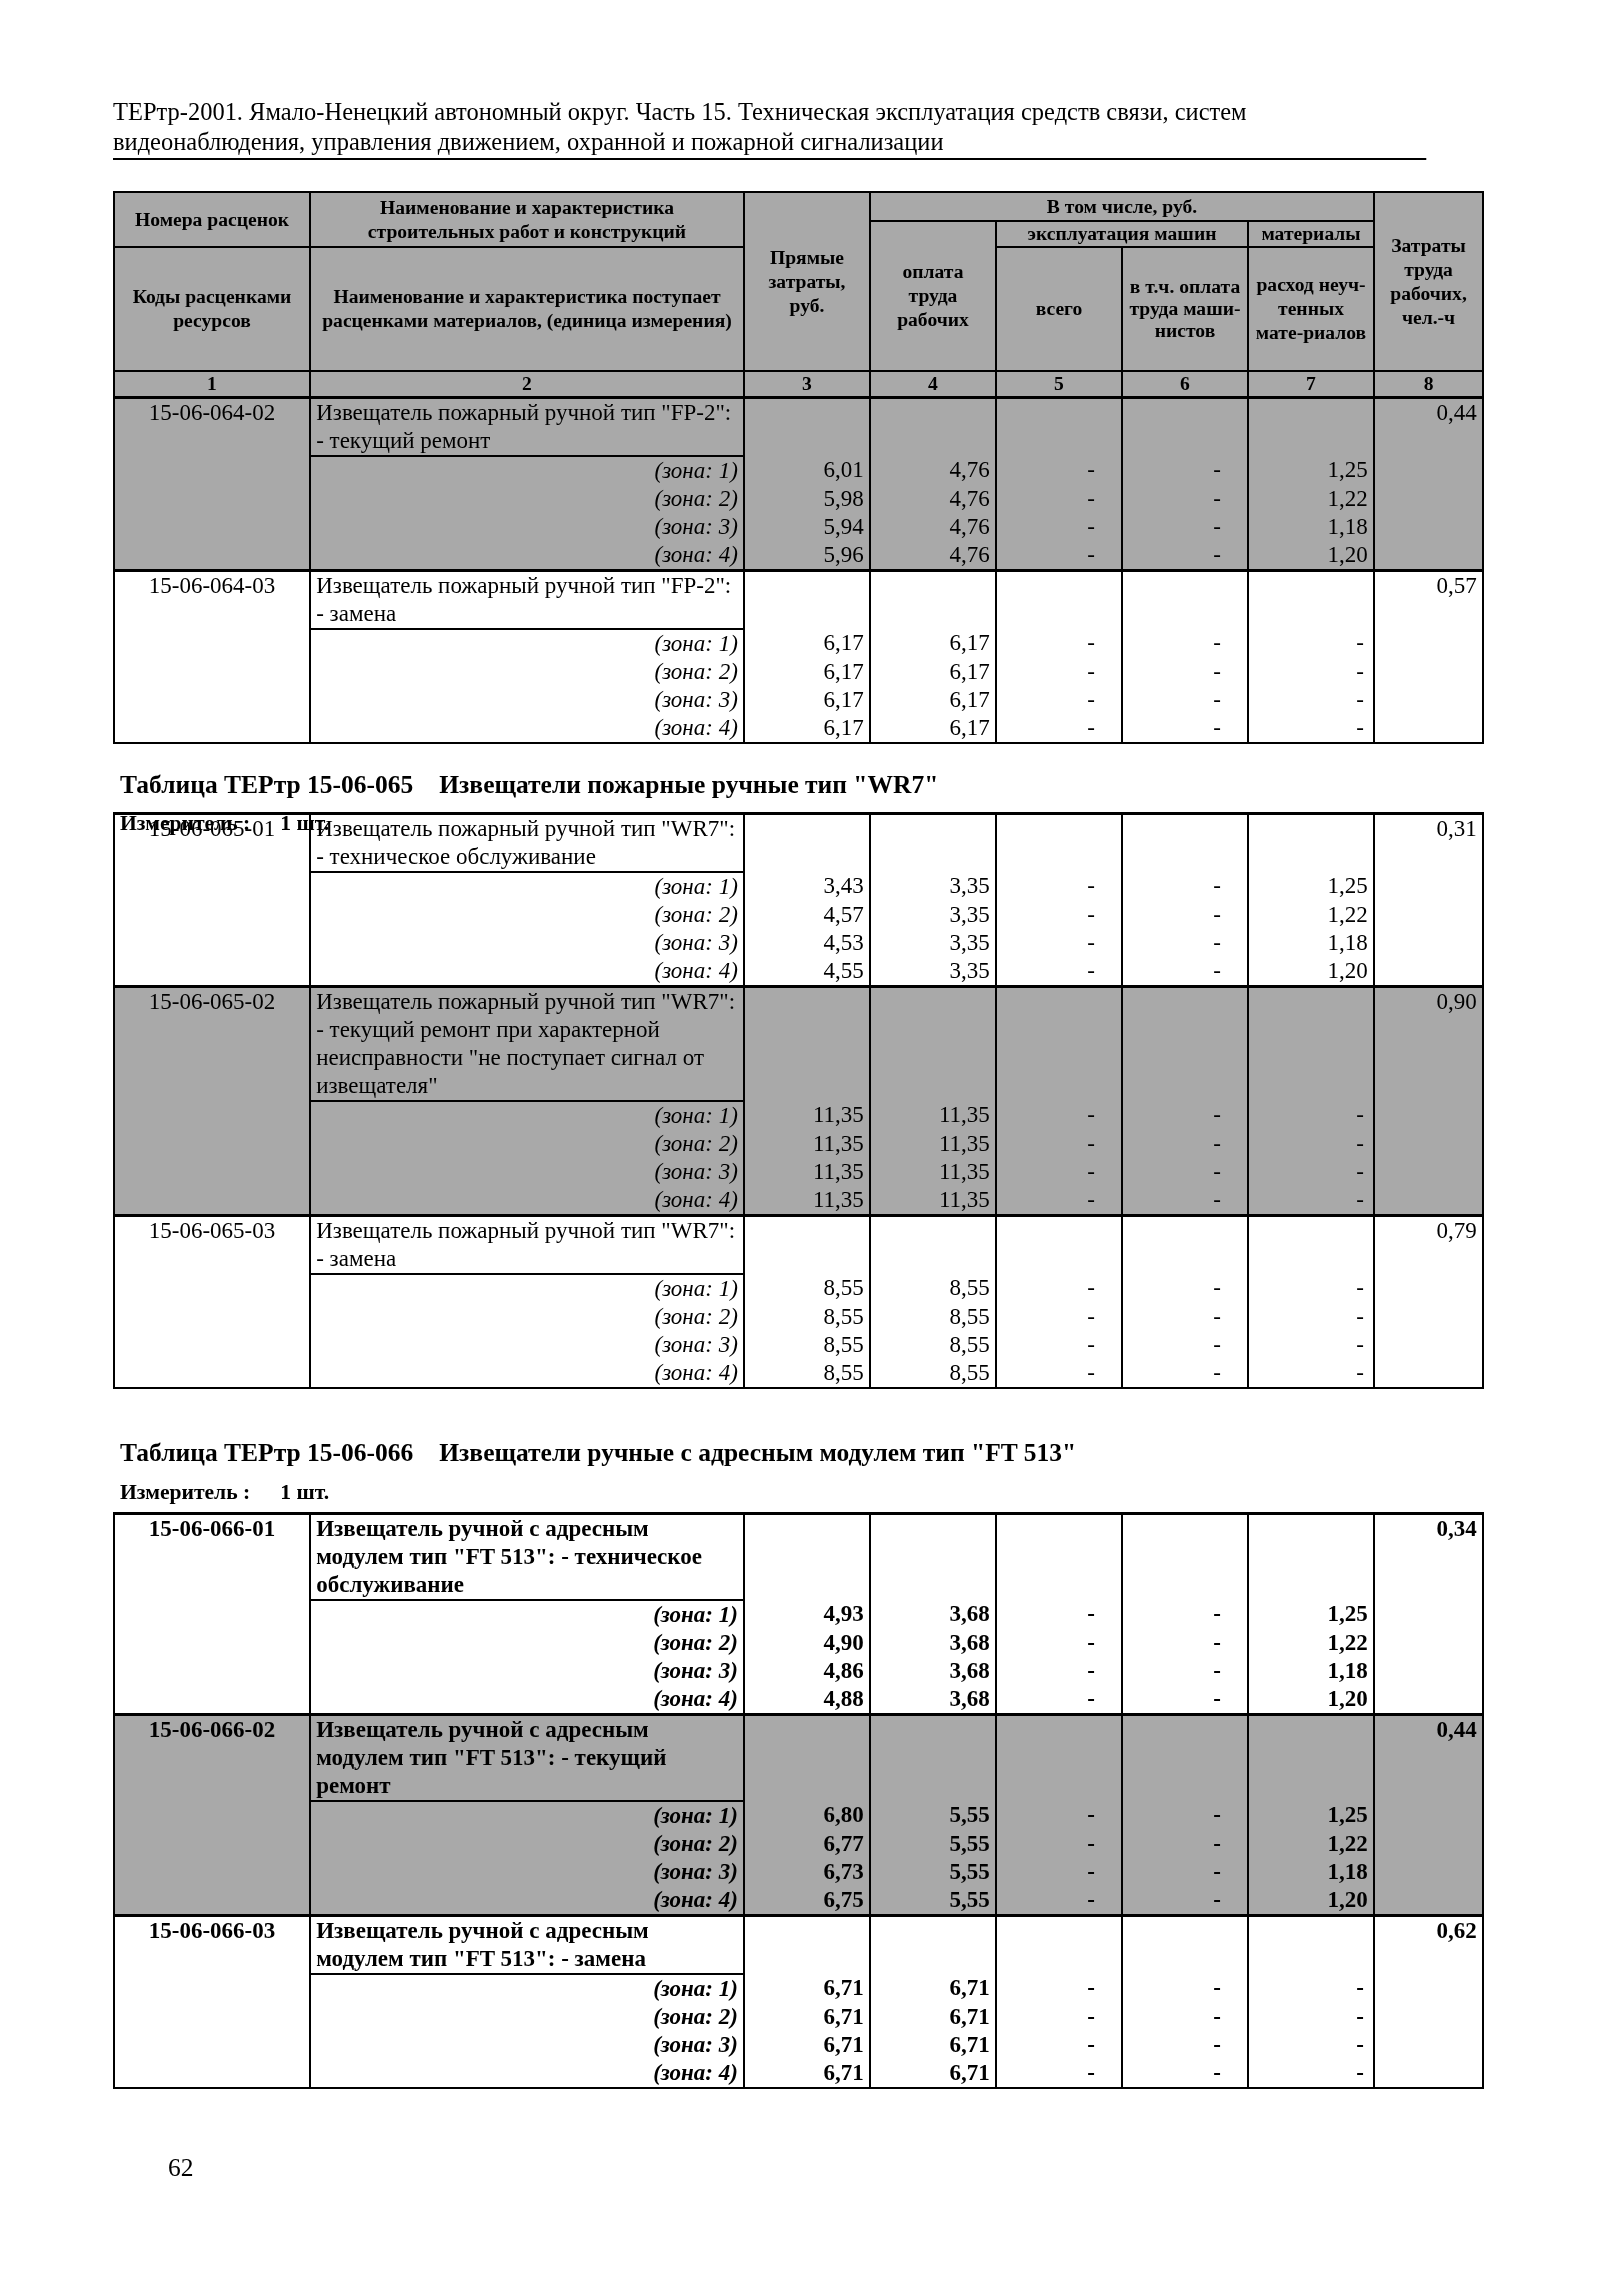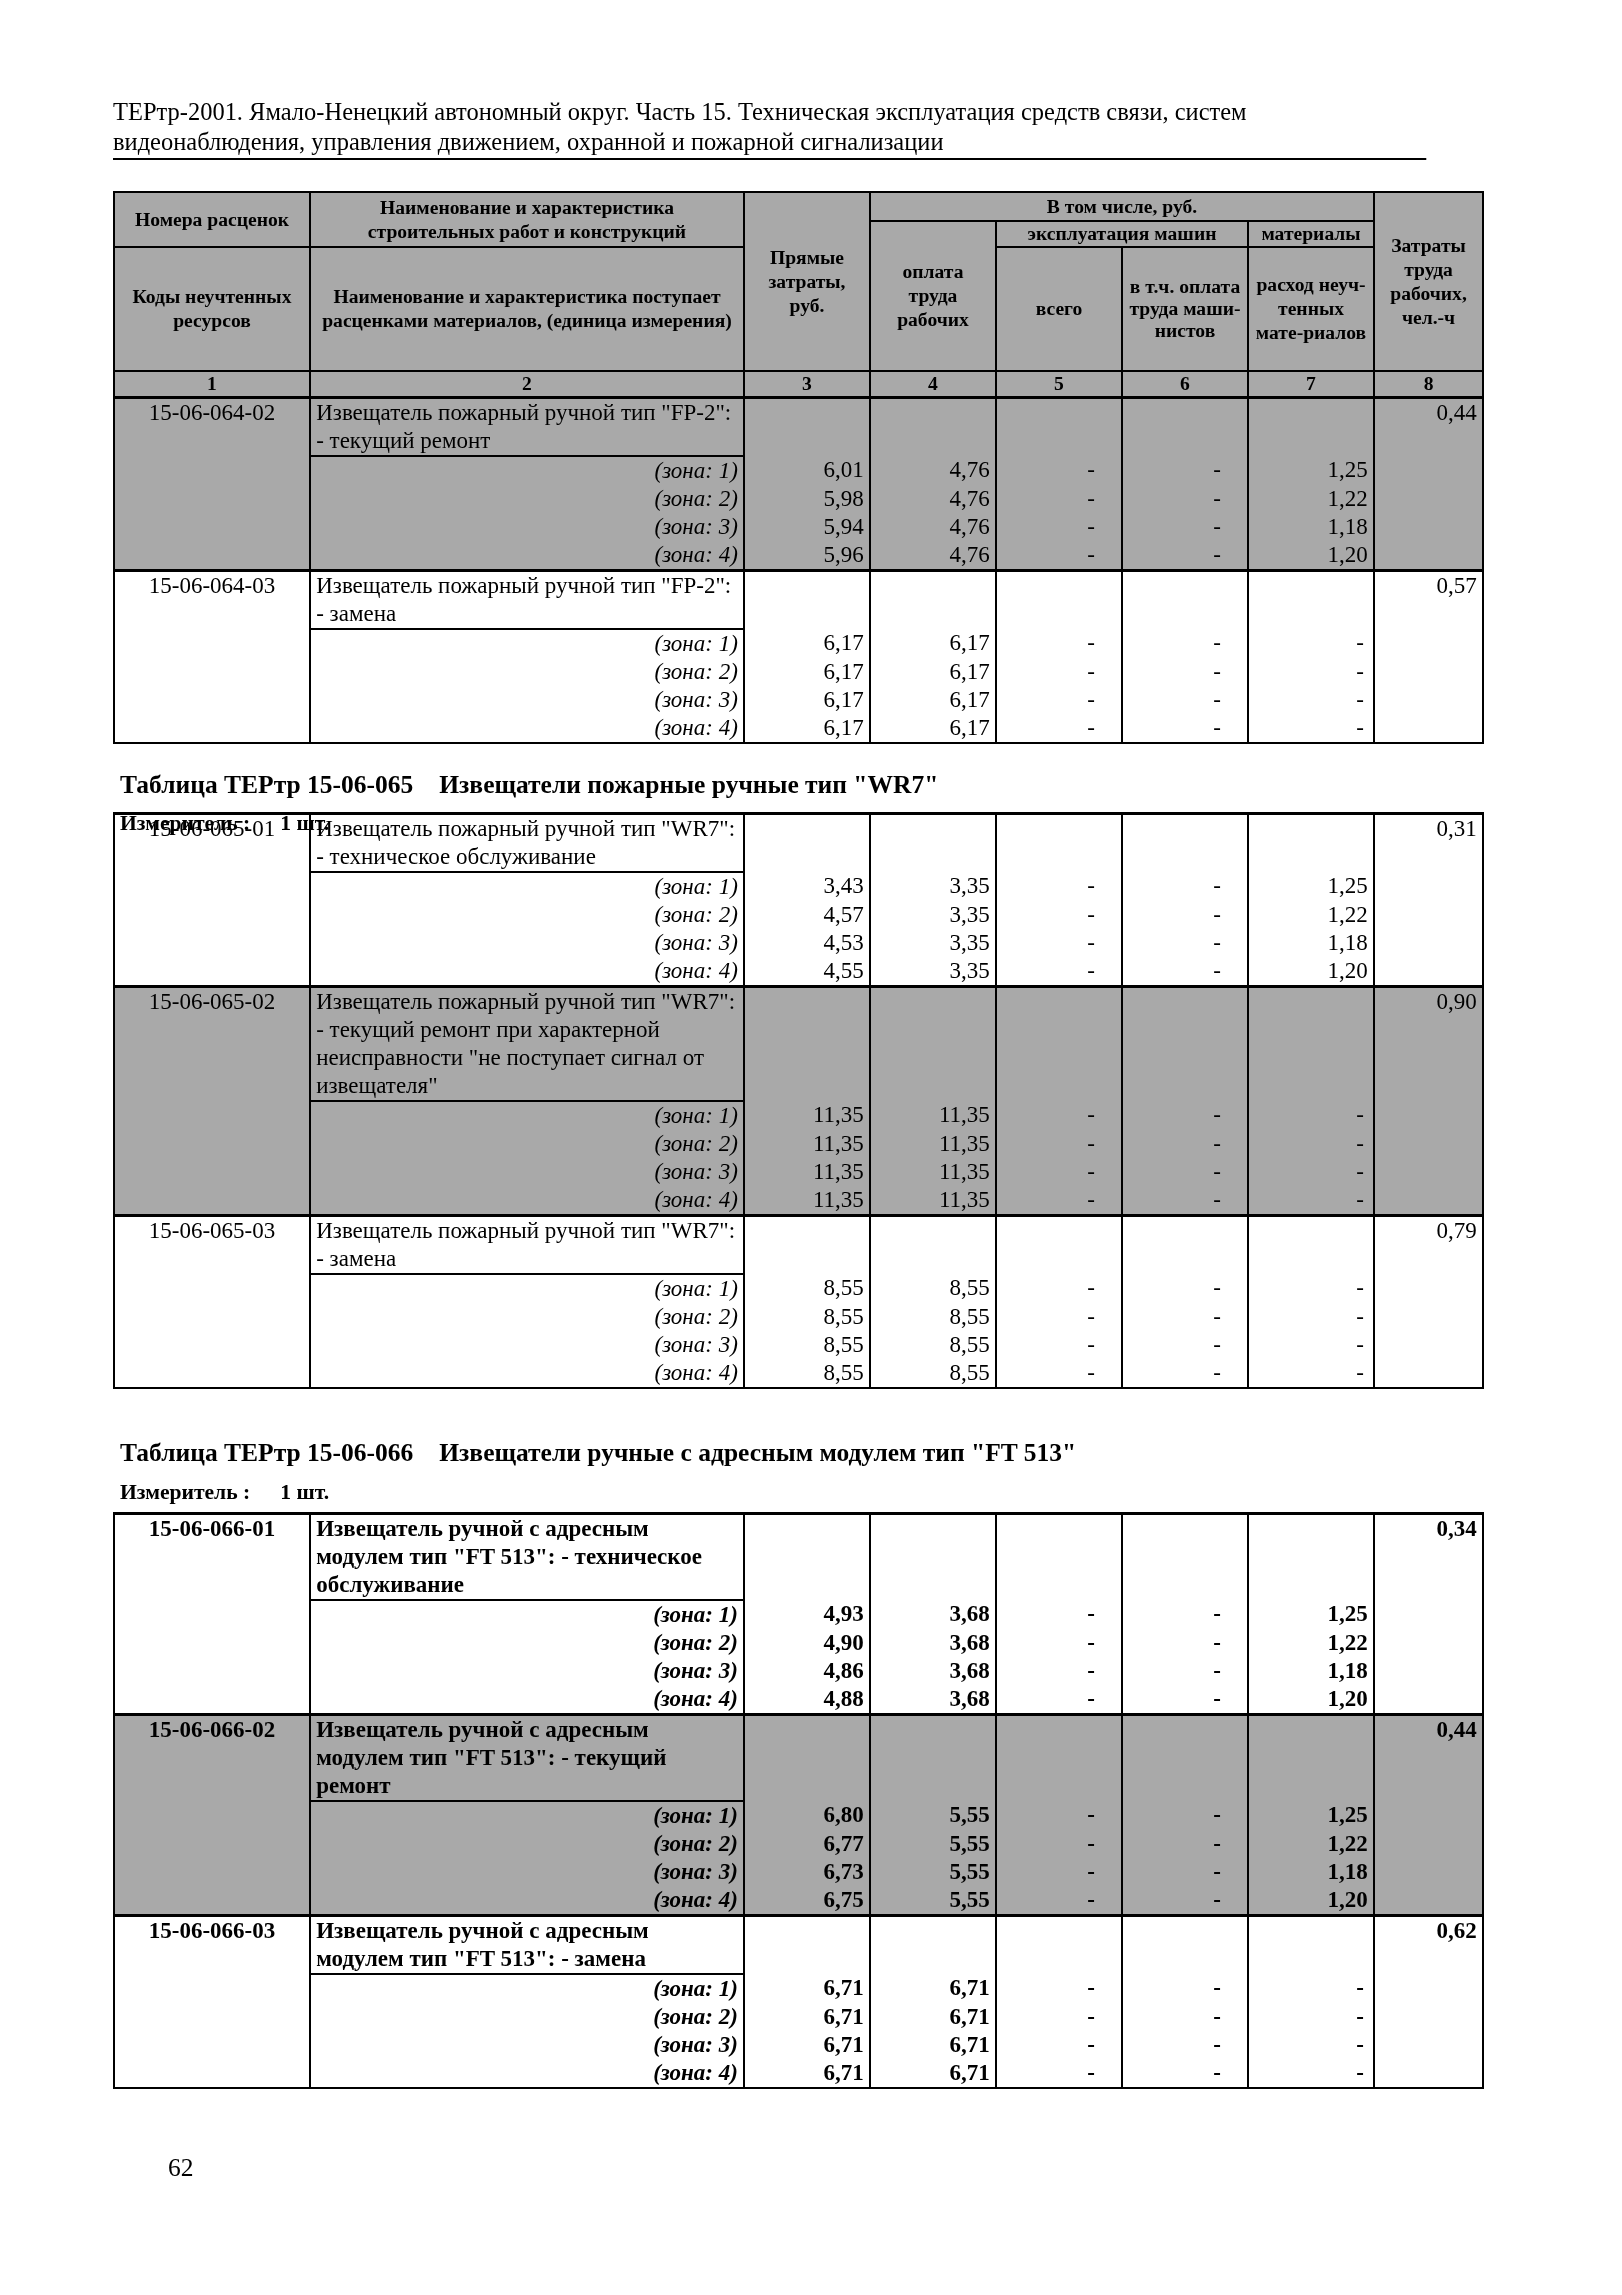--- a/index.html
+++ b/index.html
@@ -52,21 +52,21 @@
       <th rowspan="4">Прямые затраты, руб.</th>
       <th colspan="4">В том числе, руб.</th>
       <th rowspan="4">Затраты труда рабочих, чел.-ч</th>
     </tr>
     <tr style="height:26px;">
       <th rowspan="3">оплата труда рабочих</th>
       <th colspan="2">эксплуатация машин</th>
       <th>материалы</th>
     </tr>
     <tr style="height:124px;">
-      <th rowspan="2">Коды неучтенных ресурсов</th>
+      <th rowspan="2">Коды расценками ресурсов</th>
       <th rowspan="2">Наименование и характеристика поступает расценками материалов, (единица измерения)</th>
       <th rowspan="2">всего</th>
       <th rowspan="2" class="num" style="text-align:center;">в т.ч. оплата труда маши-нистов</th>
       <th rowspan="2" style="text-align:center;margin-left:32px;">расход неуч-тенных мате-риалов</th>
     </tr>
     <tr></tr>
     <tr style="height:26px;">
       <th>1</th>
       <th>2</th>
       <th>3</th>

